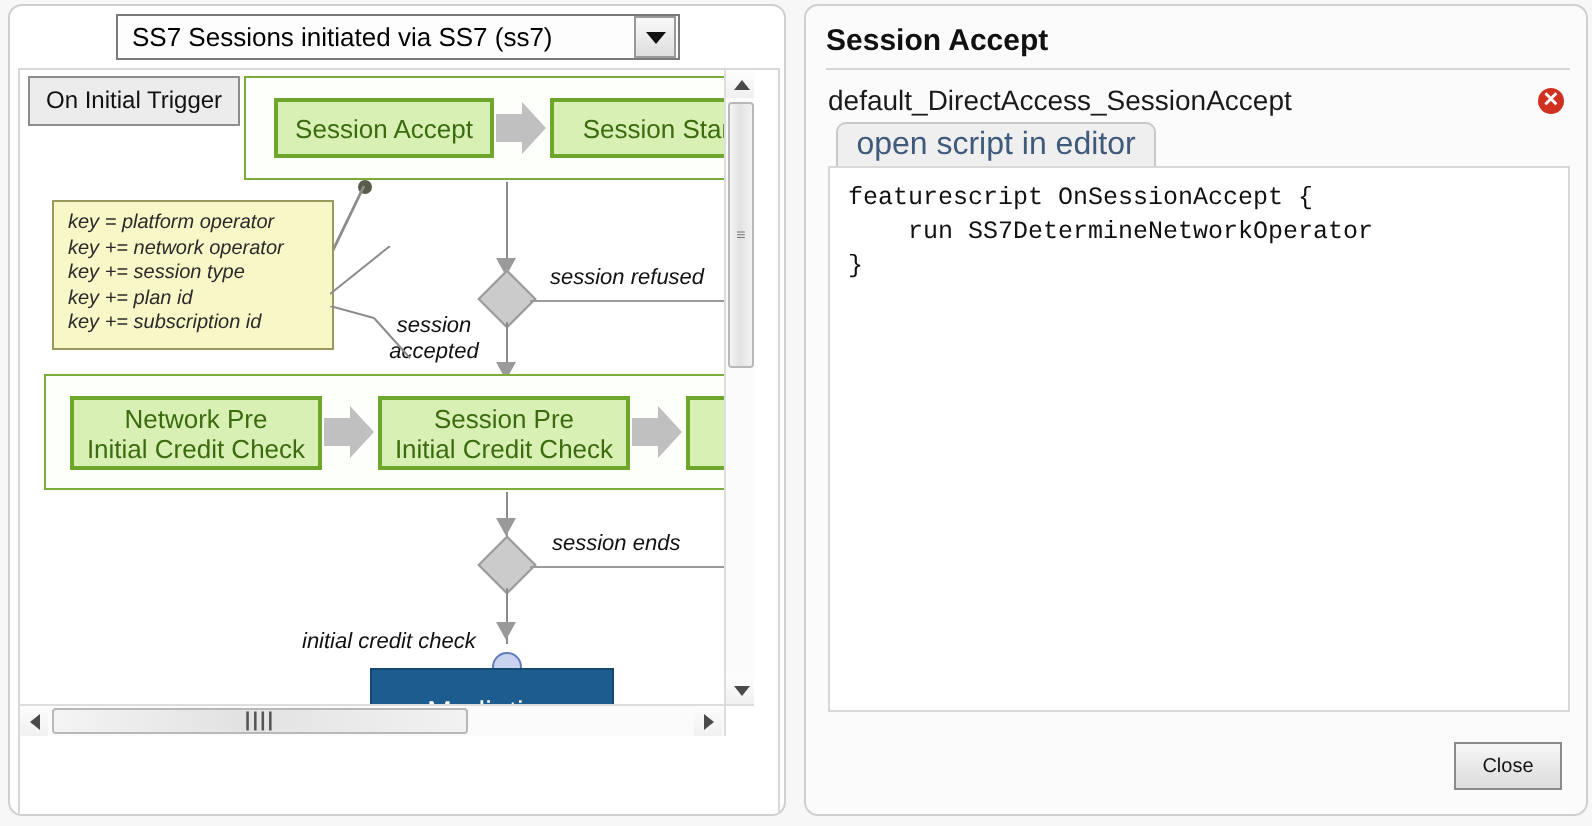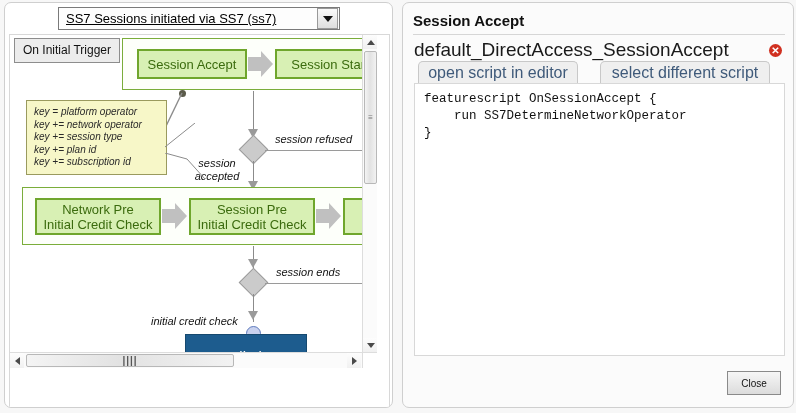--- a/index.html
+++ b/index.html
@@ -24,21 +24,21 @@
   .dropdown {
     position: absolute; left: 53px; top: 4px;
     width: 282px; height: 23px;
     background: #fdfdfd;
     border: 1px solid #7a7a7a;
     display: flex; align-items: center;
   }
   .dropdown-label {
     flex: 1; padding-left: 7px;
     font-size: 13px; color: #000;
-    white-space: nowrap; overflow: hidden; text-decoration: underline;
+    white-space: nowrap; overflow: hidden;
   }
   .dropdown-arrow {
     width: 21px; height: 21px; margin-right: 1px;
     background: linear-gradient(#fafafa,#dedede);
     border: 1px solid #999;
     display: flex; align-items: center; justify-content: center;
   }
   .dropdown-arrow i {
     width: 0; height: 0;
     border-left: 5px solid transparent;
@@ -193,21 +193,21 @@
     display: flex; align-items: center;
   }
   .rp-sep {
     position: absolute; left: 10px; top: 31px;
     width: 372px; height: 1px; background: #d6d6d6;
   }
   .rp-scriptname {
     position: absolute; left: 11px; top: 36px;
     width: 371px; height: 22px;
     display: flex; align-items: center;
-    font-size: 19px; color: #1a1a1a;
+    font-size: 14px; color: #1a1a1a;
   }
   .rp-close-x {
     position: absolute; right: 11px; top: 41px;
     width: 13px; height: 13px; border-radius: 50%;
     background: #d03020;
     color: #fff; font-size: 10px; font-weight: bold;
     display: flex; align-items: center; justify-content: center;
     line-height: 1;
   }
   .rp-tabs {
@@ -387,21 +387,20 @@
 
   <div class="right-panel">
     <div class="rp-title">Session Accept</div>
     <div class="rp-sep"></div>
 
     <div class="rp-scriptname">default_DirectAccess_SessionAccept</div>
     <div class="rp-close-x">✕</div>
 
     <div class="rp-tabs">
       <div class="rp-tab t1">open script in editor</div>
-      <div class="rp-tab t2">select different script</div>
     </div>
 
     <div class="code-area">featurescript OnSessionAccept {
     run SS7DetermineNetworkOperator
 }</div>
 
     <div class="close-btn">Close</div>
   </div>
 
 </div>

